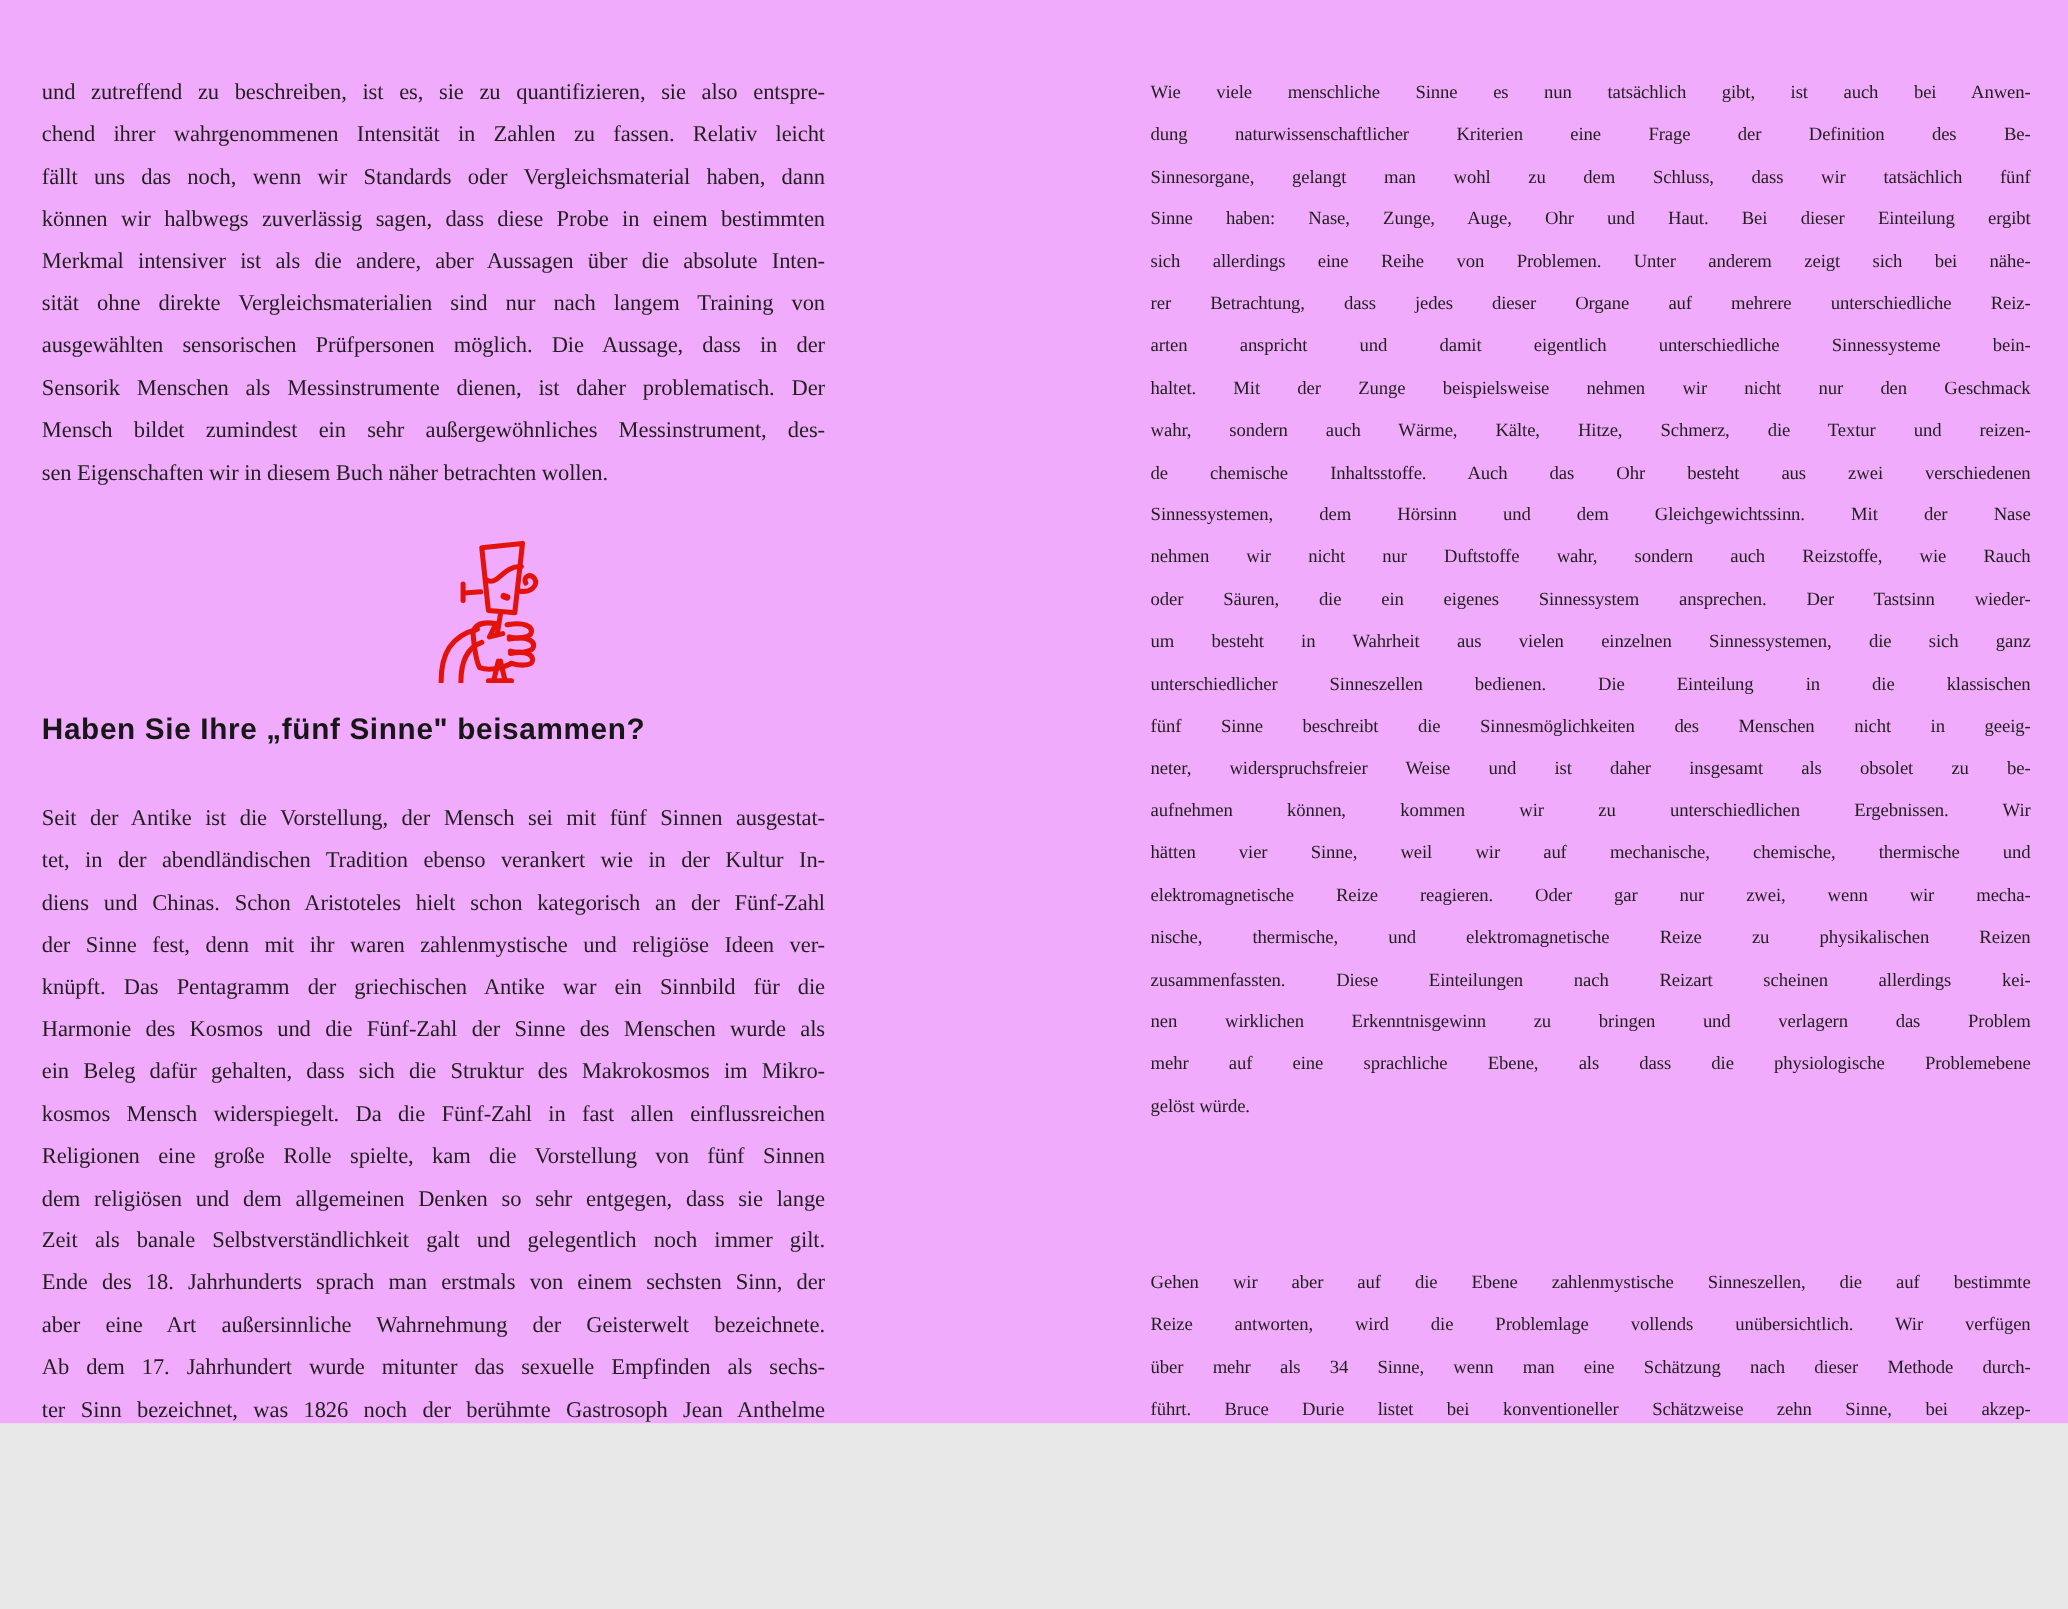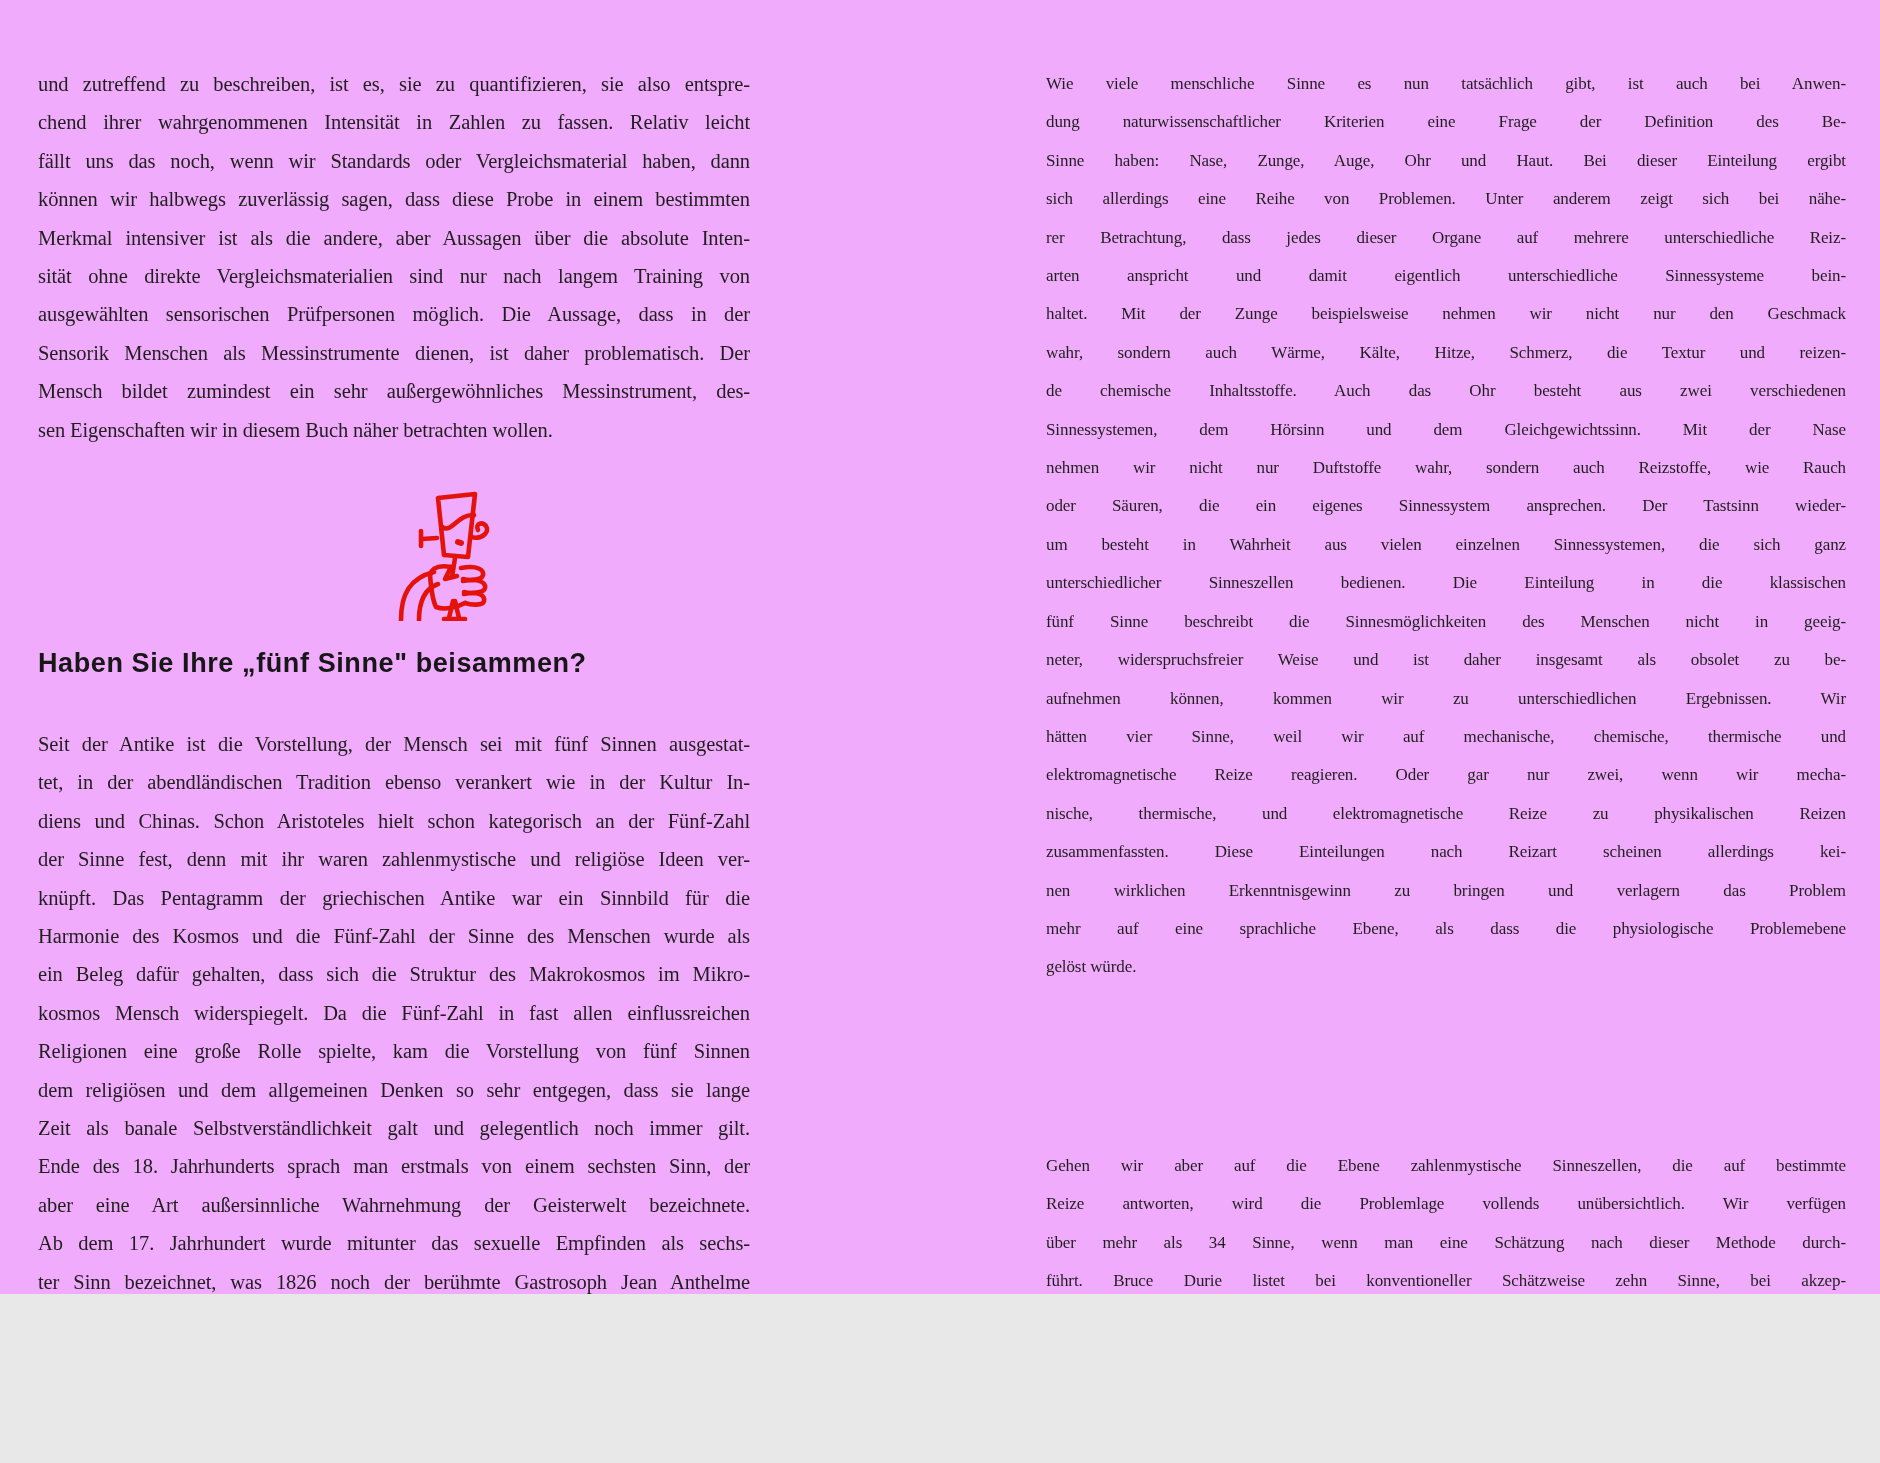--- a/index.html
+++ b/index.html
@@ -109,20 +109,21 @@
       <div class="bookline">Ab dem 17. Jahrhundert wurde mitunter das sexuelle Empfinden als sechs-</div>
       <div class="bookline">ter Sinn bezeichnet, was 1826 noch der berühmte Gastrosoph Jean Anthelme</div>
       <div class="bookline last">Brillat-Savarin in seiner Physiologie des Geschmacks behauptete.</div>
     </div>
 
   <div class="pagenum" style="left:45px; top:1383px;">12</div>
 
   <div class="textblock col-right" style="left:1046px; top:65px; width:800px;">
       <div class="bookline">Wie viele menschliche Sinne es nun tatsächlich gibt, ist auch bei Anwen-</div>
       <div class="bookline">dung naturwissenschaftlicher Kriterien eine Frage der Definition des Be-</div>
+      <div class="bookline">Sinnesorgane, gelangt man wohl zu dem Schluss, dass wir tatsächlich fünf</div>
       <div class="bookline">Sinne haben: Nase, Zunge, Auge, Ohr und Haut. Bei dieser Einteilung ergibt</div>
       <div class="bookline">sich allerdings eine Reihe von Problemen. Unter anderem zeigt sich bei nähe-</div>
       <div class="bookline">rer Betrachtung, dass jedes dieser Organe auf mehrere unterschiedliche Reiz-</div>
       <div class="bookline">arten anspricht und damit eigentlich unterschiedliche Sinnessysteme bein-</div>
       <div class="bookline">haltet. Mit der Zunge beispielsweise nehmen wir nicht nur den Geschmack</div>
       <div class="bookline">wahr, sondern auch Wärme, Kälte, Hitze, Schmerz, die Textur und reizen-</div>
       <div class="bookline">de chemische Inhaltsstoffe. Auch das Ohr besteht aus zwei verschiedenen</div>
       <div class="bookline">Sinnessystemen, dem Hörsinn und dem Gleichgewichtssinn. Mit der Nase</div>
       <div class="bookline">nehmen wir nicht nur Duftstoffe wahr, sondern auch Reizstoffe, wie Rauch</div>
       <div class="bookline">oder Säuren, die ein eigenes Sinnessystem ansprechen. Der Tastsinn wieder-</div>

